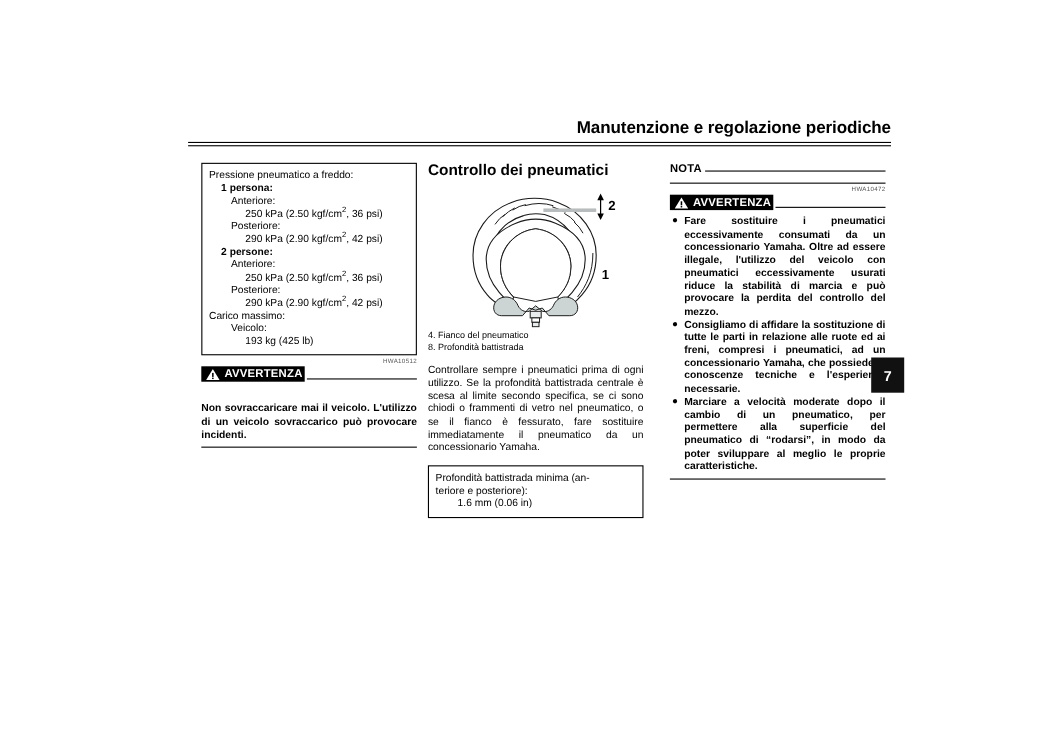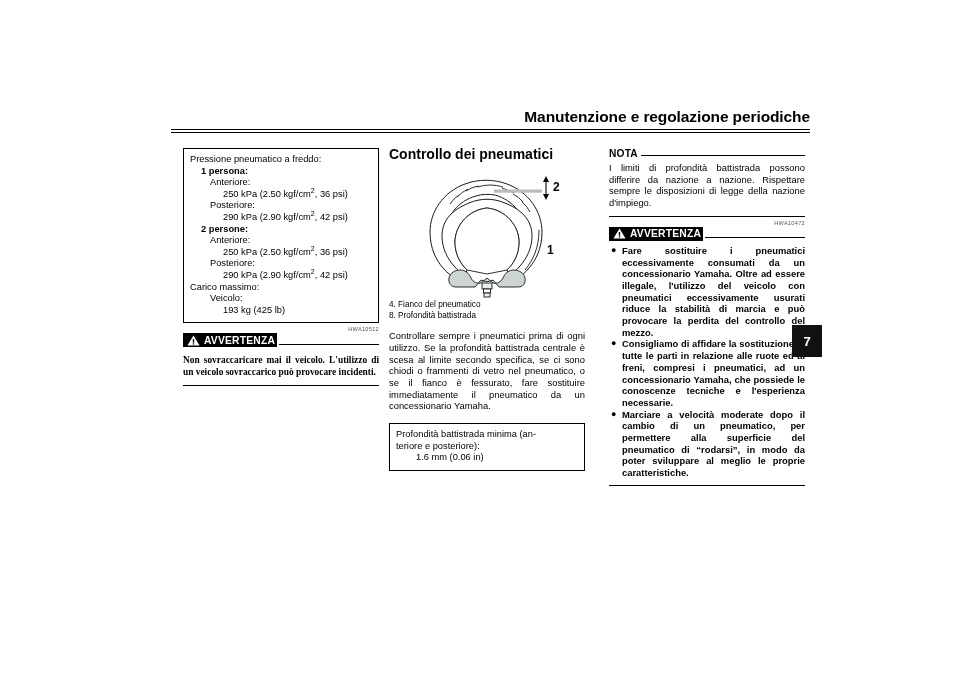--- a/index.html
+++ b/index.html
@@ -117,22 +117,21 @@
     margin-left: 2px;
     height: 0;
     position: relative;
     top: 4px;
   }
   .warn-body {
     font-size: 9.4px;
     font-weight: bold;
     line-height: 11.7px;
     text-align: justify;
-    margin-top: 8px;
-    font-family: Liberation Serif, serif;
+    margin-top: 18px;
   }
   .warn-close-rule {
     border-top: 1.5px solid #000;
     margin-top: 6px;
   }
 
   
   .sec-heading {
     font-size: 14px;
     font-weight: bold;
@@ -369,21 +368,20 @@
       <div class="l2">1.6 mm (0.06 in)</div>
     </div>
   </div>
 
   <div class="col col-3">
 
     <div class="nota-row">
       <span class="nota-label">NOTA</span>
       <span class="nota-rule"></span>
     </div>
-    <div class="nota-body">I limiti di profondità battistrada possono differire da nazione a nazione. Rispettare sempre le disposizioni di legge della nazione d'impiego.</div>
     <div class="nota-close-rule"></div>
 
     <div class="refcode">HWA10472</div>
 
     <div class="warn-row">
       <div class="warn-banner">
         <svg class="warn-tri" viewBox="0 0 26 22">
           <polygon points="13,1 25.2,21 0.8,21" fill="#ffffff"></polygon>
           <rect x="11.6" y="8" width="2.8" height="7.3" fill="#000000"></rect>
           <rect x="11.6" y="16.6" width="2.8" height="2.6" fill="#000000"></rect>

